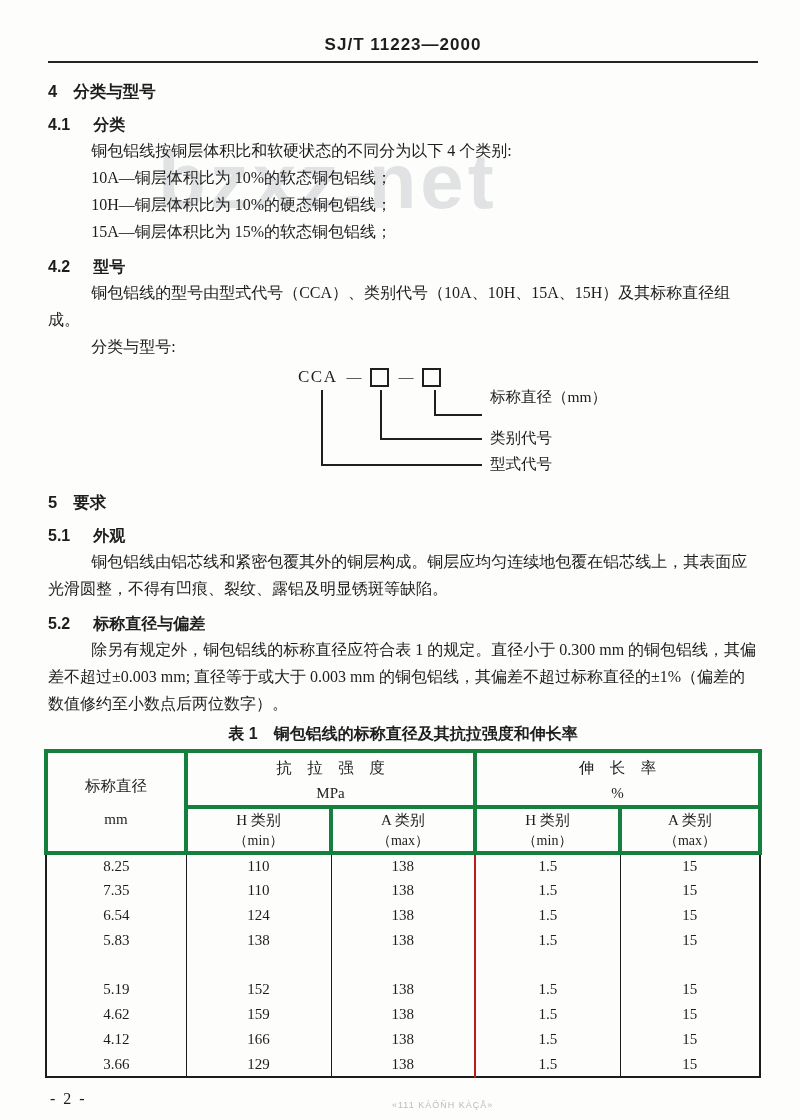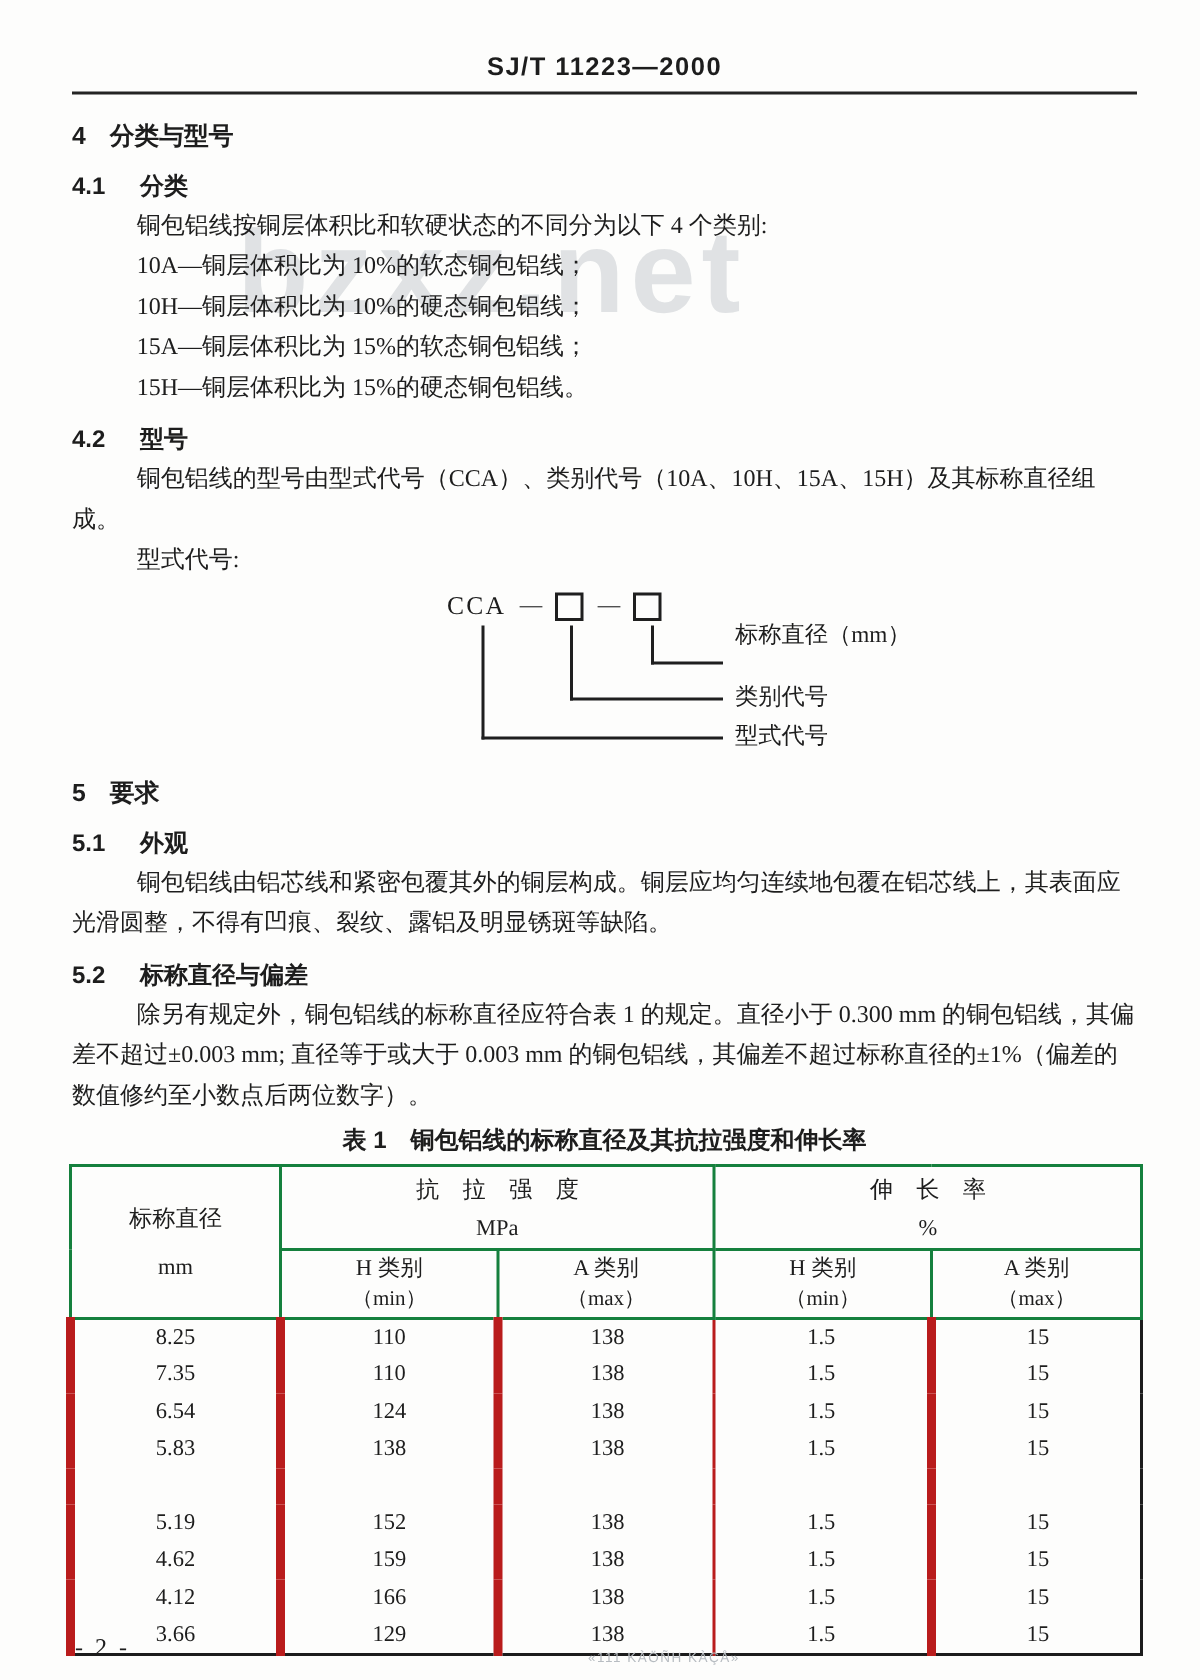--- a/index.html
+++ b/index.html
@@ -67,32 +67,32 @@
     font-weight:bold; font-size:16px;
     margin-top:4px; height:26px; line-height:26px;
   }
   table.t1 {
     border-collapse:collapse; table-layout:fixed;
     width:714px; margin:2px 0 0 -4px;
     border:2px solid #1c1c1c;
     font-size:15px;
   }
   table.t1 th, table.t1 td { text-align:center; font-weight:normal; padding:0; }
-  table.t1 th { border:2px solid #15803d; }
+  table.t1 th { border:4px solid #15803d; }
   th.diam { height:102px; }
   th.diam .l1 { display:block; margin-bottom:14px; font-size:15.5px; }
   th.diam .l2 { display:block; font-size:15px; }
   th.group { height:56px; }
   th.group .l1 { display:block; line-height:27px; font-size:15.5px; }
   th.group .l2 { display:block; line-height:24px; font-size:15px; }
   th.subh { height:46px; }
   th.subh .l1 { display:block; line-height:22px; }
   th.subh .l2 { display:block; line-height:20px; font-size:14px; }
   table.t1 td {
-    border-left:6px solid #b91c1c; border-right:1px solid #1c1c1c;
+    border-left:1px solid #b91c1c; border-right:1px solid #1c1c1c;
     border-top:none; border-bottom:none;
     height:25px;
   }
   table.t1 .grp-l { border-left-width:2px !important; }
   table.t1 tr.spacer td { height:24px; }
 
   
   .page-no { position:absolute; left:50px; bottom:12px; font-size:16px; letter-spacing:2px; }
   .stamp {
     position:absolute; left:392px; bottom:10px;
@@ -118,29 +118,28 @@
 
   <div class="h-sub">
     <span>4.1</span>
     <span>分类</span>
   </div>
   <p class="body-text">铜包铝线按铜层体积比和软硬状态的不同分为以下 4 个类别:</p>
   <div class="cls-items">
     <div>10A—铜层体积比为 10%的软态铜包铝线；</div>
     <div>10H—铜层体积比为 10%的硬态铜包铝线；</div>
     <div>15A—铜层体积比为 15%的软态铜包铝线；</div>
-    <div>15H—铜层体积比为 15%的硬态铜包铝线。</div>
   </div>
 
   <div class="h-sub">
     <span>4.2</span>
     <span>型号</span>
   </div>
   <p class="body-text">铜包铝线的型号由型式代号（CCA）、类别代号（10A、10H、15A、15H）及其标称直径组成。</p>
-  <p class="method">型式代号:</p>
+  <p class="method">分类与型号:</p>
 
   <div class="diagram">
     <div class="d-top">
       <span class="d-cca">CCA</span>
       <span class="d-dash">—</span>
       <span class="d-box"></span>
       <span class="d-dash">—</span>
       <span class="d-box"></span>
     </div>
     <div class="d-vline" style="left:273px; height:76px;"></div>

